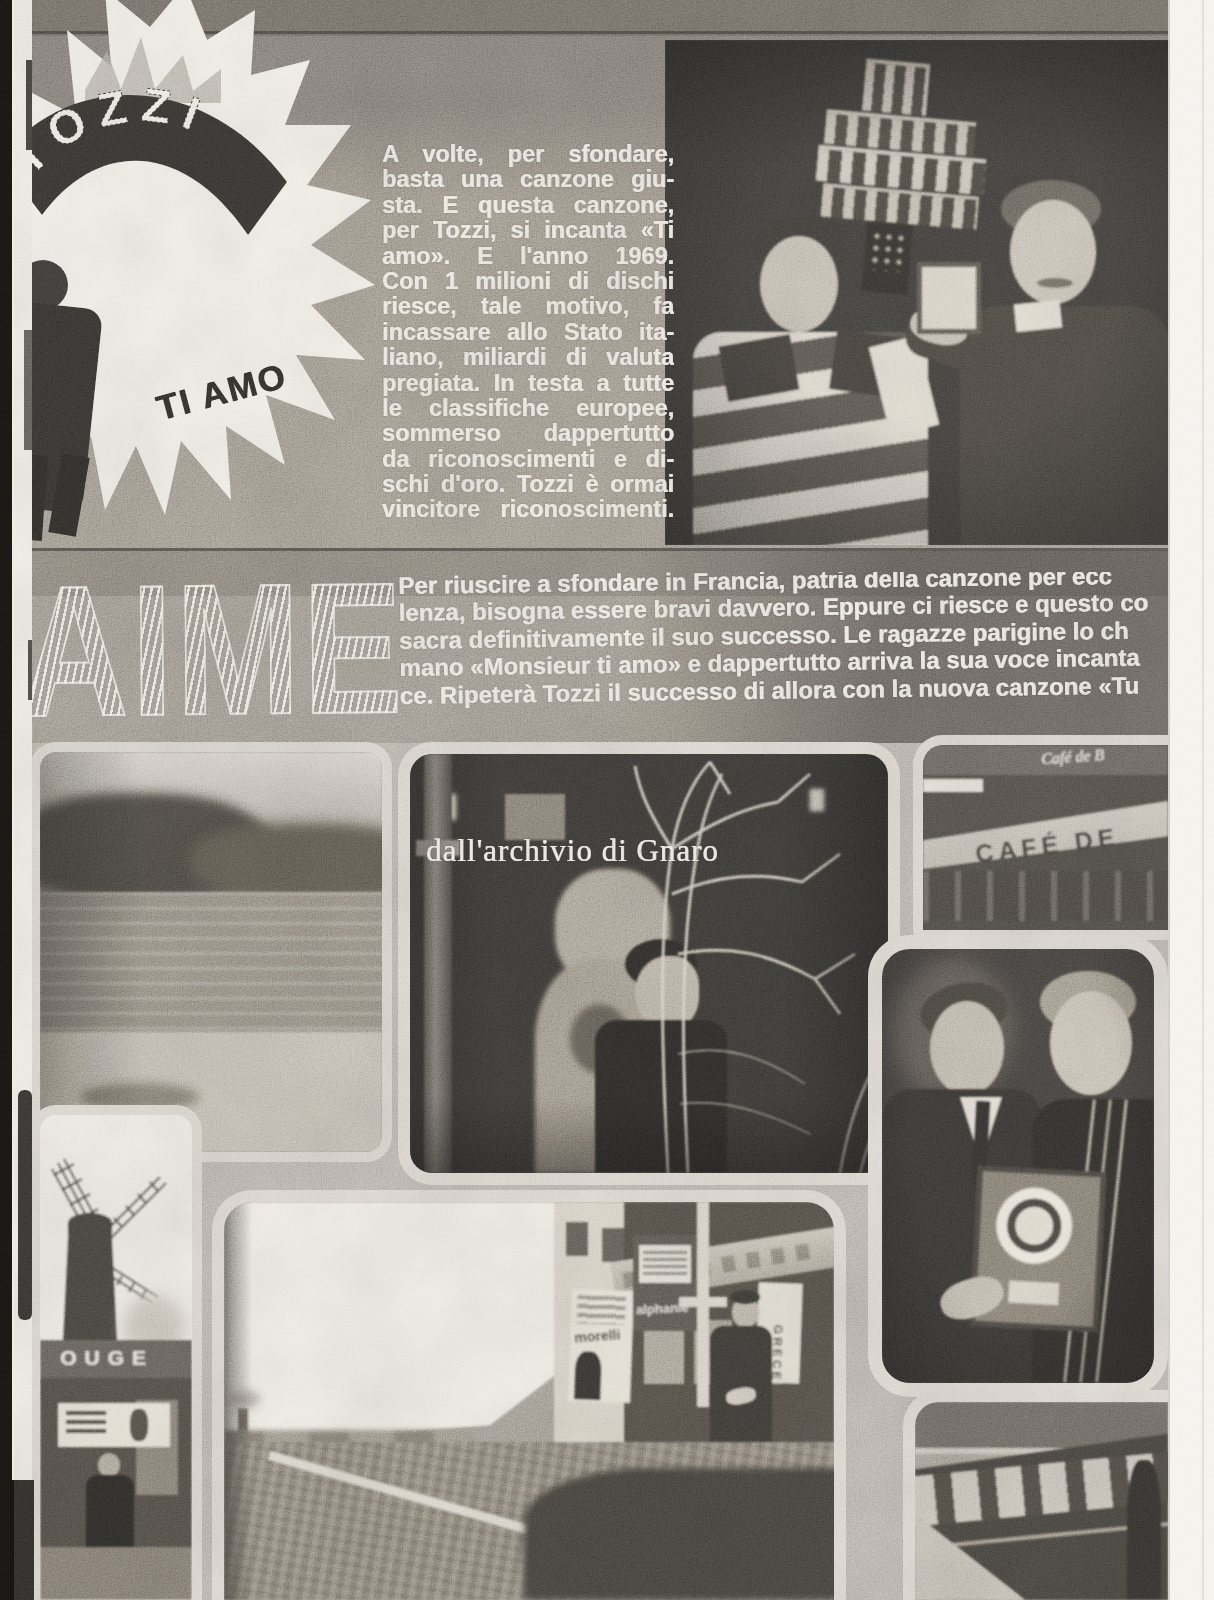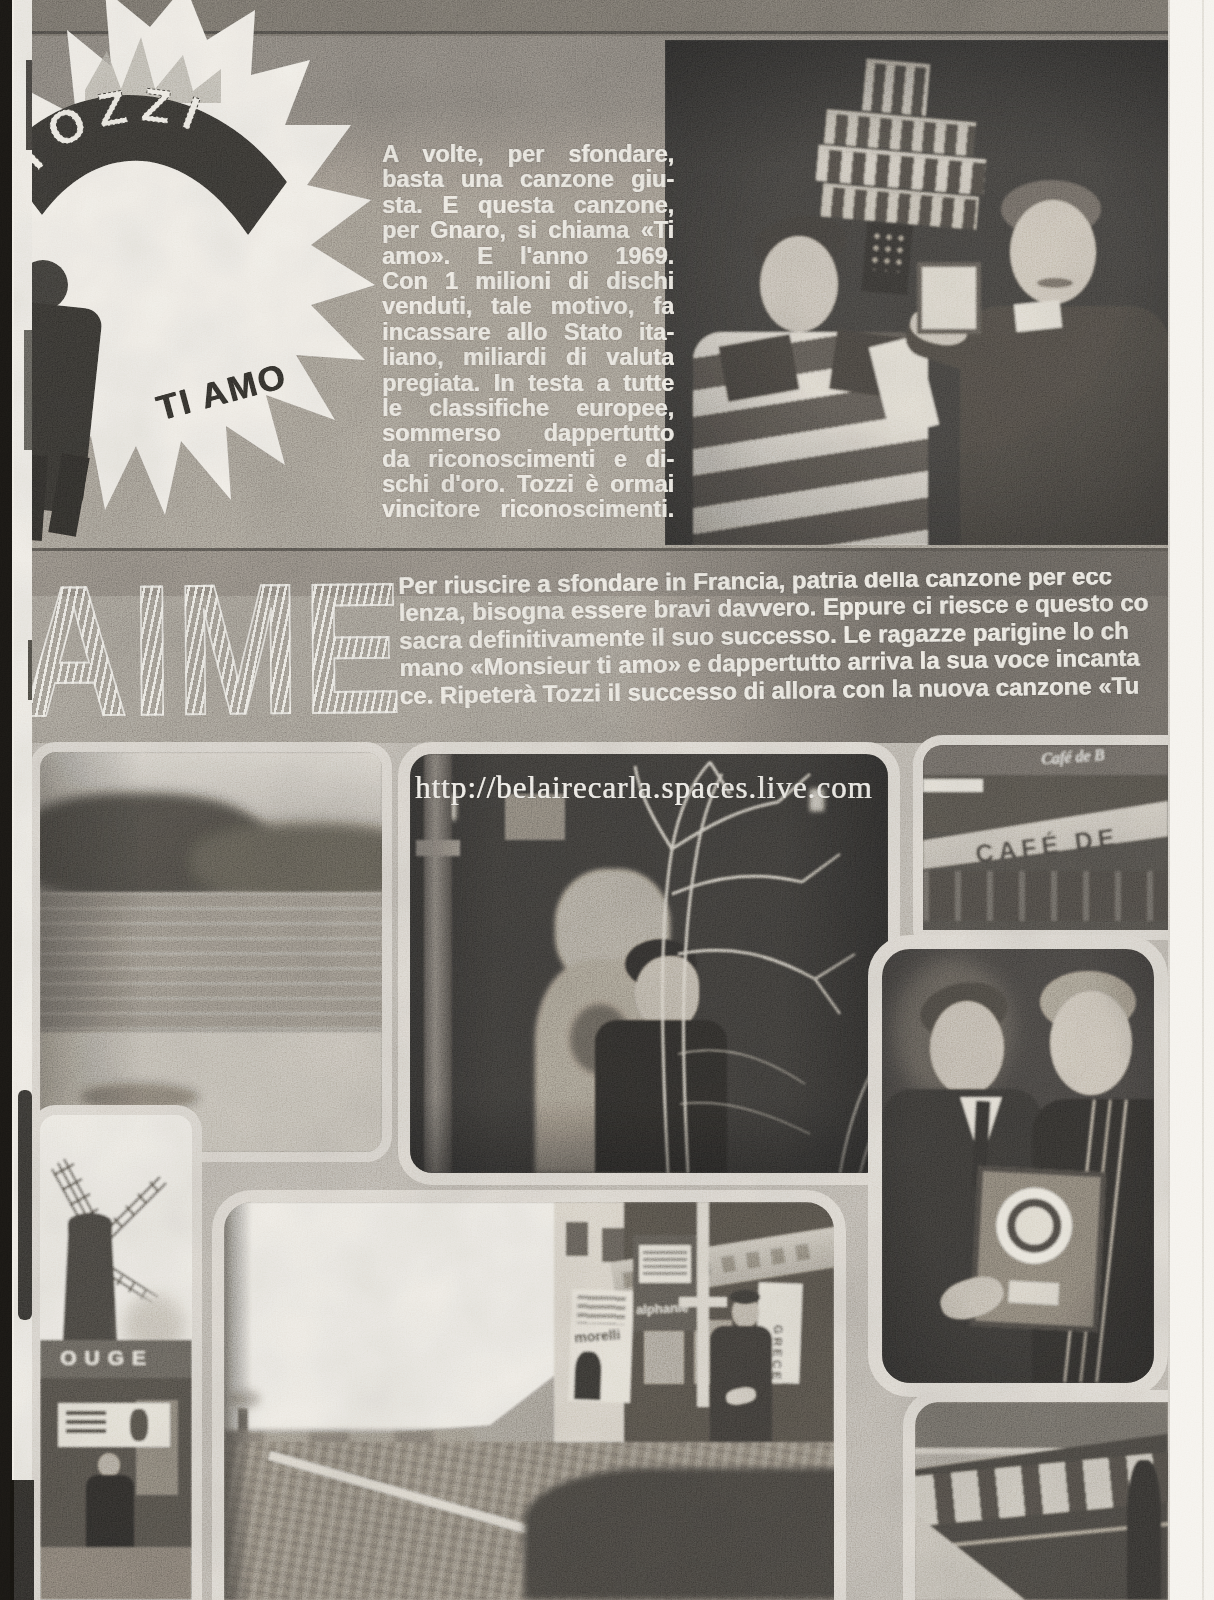--- a/index.html
+++ b/index.html
@@ -59,24 +59,24 @@
       <div class="abs" style="left:245px;top:270px;width:58px;height:34px;background:#b9b0a1;border-radius:45%;transform:rotate(12deg);"></div>
       <div class="abs" style="left:252px;top:222px;width:54px;height:62px;background:#d3ccbe;border:5px solid #4a453e;"></div>
       <div class="abs" style="inset:0;background:radial-gradient(ellipse at 55% 45%,rgba(0,0,0,0) 45%,rgba(0,0,0,.5) 100%),linear-gradient(180deg,rgba(0,0,0,.35),rgba(0,0,0,0) 25%);"></div>
     </div>
   </div>
 
   <div class="abs wtext" id="introcol" style="left:382px;top:142px;width:292px;font-size:23.5px;line-height:25.4px;">
     <div class="iline">A volte, per sfondare,</div>
     <div class="iline">basta una canzone giu-</div>
     <div class="iline">sta. E questa canzone,</div>
-    <div class="iline">per Gnaro, si chiama «Ti</div>
+    <div class="iline">per Tozzi, si incanta «Ti</div>
     <div class="iline">amo». E l'anno 1969.</div>
     <div class="iline">Con 1 milioni di dischi</div>
-    <div class="iline">venduti, tale motivo, fa</div>
+    <div class="iline">riesce, tale motivo, fa</div>
     <div class="iline">incassare allo Stato ita-</div>
     <div class="iline">liano, miliardi di valuta</div>
     <div class="iline">pregiata. In testa a tutte</div>
     <div class="iline">le classifiche europee,</div>
     <div class="iline">sommerso dappertutto</div>
     <div class="iline">da riconoscimenti e di-</div>
     <div class="iline">schi d'oro. Tozzi è ormai</div>
     <div class="iline">vincitore riconoscimenti.</div>
   </div>
 
@@ -260,21 +260,21 @@
       <div class="abs" style="left:0;top:46px;width:253px;height:6px;background:#bcb5a8;"></div>
       <div class="abs" style="left:0;top:0;width:253px;height:198px;background:#2f2c27;clip-path:polygon(0 34%,100% 16%,100% 100%,0 100%);"></div>
       <div class="abs" style="left:-6px;top:62px;width:270px;height:50px;transform:rotate(-5.5deg);opacity:.92;
                   background:repeating-linear-gradient(90deg,#c8c1b3 0 26px,#38342e 26px 44px);"></div>
       <div class="abs" style="left:-6px;top:132px;width:270px;height:4px;background:#8d8578;transform:rotate(-5.5deg);"></div>
       <div class="abs" style="left:212px;top:58px;width:34px;height:140px;background:#1c1a17;border-radius:40% 40% 0 0;"></div>
       <div class="abs" style="left:0;top:100px;width:110px;height:98px;background:#b5aea1;clip-path:polygon(0 12%,100% 100%,0 100%);"></div>
     </div>
   </div>
 
-  <div class="abs serifw" style="left:415px;top:770px;font-size:31px;letter-spacing:1px;">http://belairecarla.spaces.live.com</div>
+  <div class="abs serifw" style="left:426px;top:833px;font-size:31px;letter-spacing:1px;">dall'archivio di Gnaro</div>
 
   <svg class="abs" width="430" height="560" viewBox="0 0 430 560" style="left:-45px;top:-15px;">
     <polygon fill="#f1ede4" points="150,5 195,42 230,0 252,55 300,25 296,90 355,75 330,140 396,140 352,200 416,215 356,260 420,300 356,320 410,375 341,370 380,435 311,410 330,480 271,441 276,515 226,456 210,530 181,461 150,525 136,451 90,505 96,431 35,465 66,391 5,400 56,331 -8,320 51,271 2,225 60,216 22,155 85,171 62,100 121,131 112,45 156,81"></polygon>
     <polygon fill="#9b958a" opacity=".75" points="130,105 152,66 166,104 186,52 200,104 228,70 238,106 266,84 266,118 130,118"></polygon>
     <path fill="#1c1a16" d="M45,175 C110,85 250,85 332,197 L293,250 C226,152 141,157 87,230 Z"></path>
     <defs>
         <path id="arcpath" d="M66,208 C130,112 248,112 318,212"></path>
       </defs>
     <text font-family="Liberation Sans, sans-serif" font-size="47" font-weight="700" fill="#f0ece2" letter-spacing="11" stroke="#1c1a16" stroke-width="1" stroke-dasharray="3 2">
       <textPath href="#arcpath" startOffset="6%">TOZZI</textPath>

